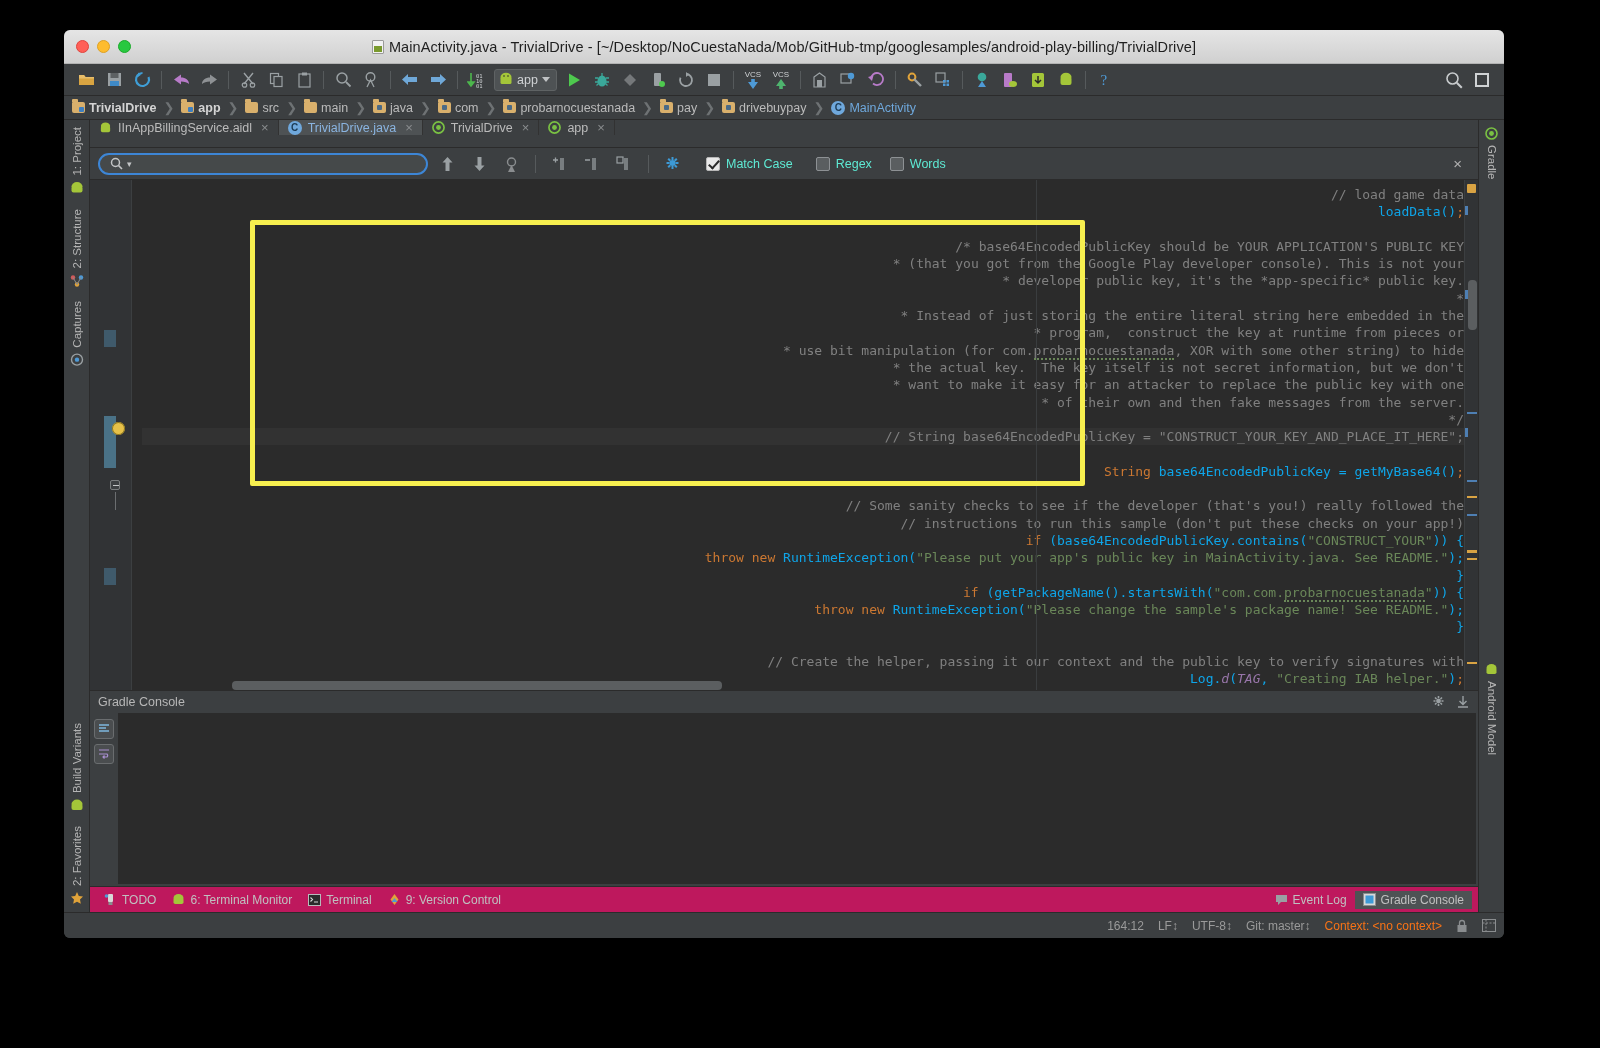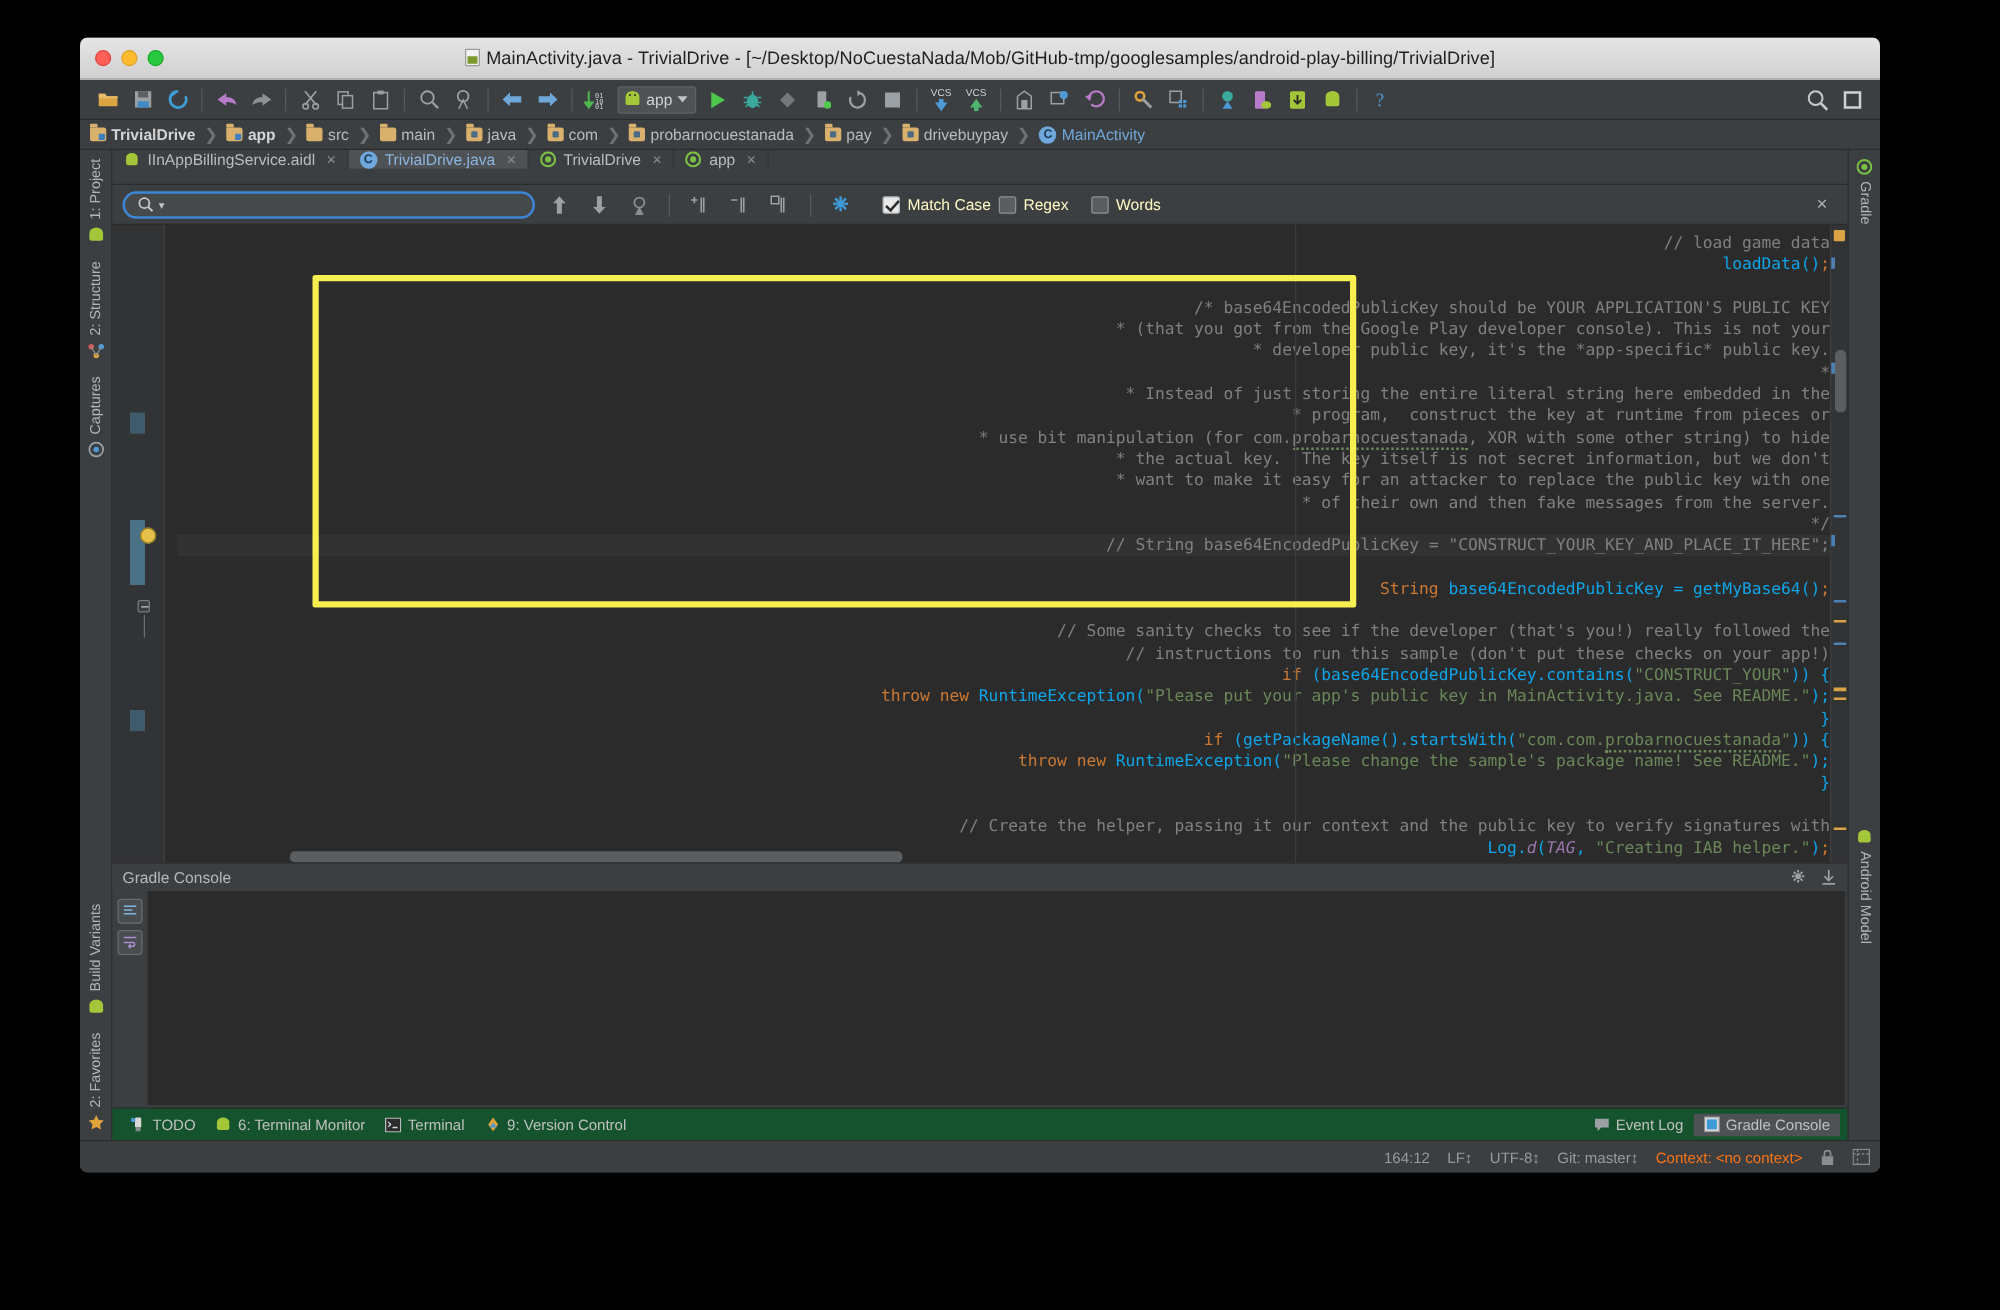--- a/index.html
+++ b/index.html
@@ -132,21 +132,21 @@
   .find-input {
     width: 330px; height: 22px; background: #45494a;
     border: 2px solid #3d86d6; border-radius: 11px;
     display: flex; align-items: center; padding: 0 10px; gap: 4px;
   }
   .find-input input {
     flex: 1; background: transparent; border: none; outline: none;
     color: #d6d6d6; font-size: 12.5px; font-family: "Liberation Sans", sans-serif;
   }
   .fbtn { width: 26px; height: 24px; display:flex;align-items:center;justify-content:center; }
-  .chk-wrap { display: flex; align-items: center; gap: 6px; font-size: 12.5px; color: #fef9c3; margin-left: 4px; }
+  .chk-wrap { display: flex; align-items: center; gap: 6px; font-size: 12.5px; color: #5eead4; margin-left: 4px; }
   .chk-box {
     width: 14px; height: 14px; border: 1px solid #8d9194; background: #5a5e60;
     border-radius: 2px; position: relative;
   }
   .chk-box.on::after {
     content: ""; position: absolute; left: 4px; top: 0px; width: 4px; height: 9px;
     border: solid #e8e8e8; border-width: 0 2px 2px 0; transform: rotate(42deg);
   }
   .chk-box.white { background: #e9e9e9; border-color: #b7b7b7; }
   .chk-box.white::after { border-color: #2b2b2b; }
@@ -213,21 +213,21 @@
     height: 22px; flex: 0 0 22px; display: flex; align-items: center;
     padding: 0 8px; font-size: 12.5px; color: #b7b7b7; background: #3c3f41;
   }
   .toolwin-body { flex: 1; display: flex; min-height: 0; }
   .toolwin-side { width: 28px; flex: 0 0 28px; padding-top: 6px; display:flex; flex-direction:column; align-items:center; gap:5px;}
   .sq-btn { width: 20px; height: 20px; border:1px solid #6a6d6f; border-radius:3px; background:#4a4d4f; display:flex;align-items:center;justify-content:center;}
   .console-area { flex: 1; background: #2b2b2b; margin: 0 2px 2px 0; }
 
   
   .botbar {
-    height: 26px; flex: 0 0 26px; background: #14532d; display: flex;
+    height: 26px; flex: 0 0 26px; background: #be185d; display: flex;
     align-items: center; padding: 0 6px; border-top: 1px solid #2b2b2b;
     font-size: 12px; color: #c0c0c0;
   }
   .bot-item { display:flex; align-items:center; gap:5px; padding: 2px 8px; }
   .bot-item.sel { background: #4e5254; }
 
   
   .statusbar {
     height: 26px; flex: 0 0 26px; background: #3c3f41; display: flex;
     align-items: center; padding: 0 8px; border-top: 1px solid #2b2b2b;
@@ -652,21 +652,21 @@
           <div class="fbtn">
             <svg width="16" height="16" viewBox="0 0 16 16">
                 <circle cx="7.5" cy="7" r="3" fill="#3d9ad6"></circle>
                 <path d="M7.5 1v3M7.5 10v3M1.5 7h3M10.5 7h3M3.2 2.7l2.1 2.1M9.7 9.2l2.1 2.1M11.8 2.7L9.7 4.8M5.3 9.2l-2.1 2.1" stroke="#3d9ad6" stroke-width="2"></path>
               </svg>
           </div>
           <div class="chk-wrap" style="margin-left:14px;">
             <span class="chk-box white on"></span>
             <span>Match Case</span>
           </div>
-          <div class="chk-wrap" style="margin-left:0;text-align:right;">
+          <div class="chk-wrap" style="margin-left:17px;text-align:right;">
             <span class="chk-box"></span>
             <span>Regex</span>
           </div>
           <div class="chk-wrap" style="margin-left:12px;">
             <span class="chk-box"></span>
             <span>Words</span>
           </div>
           <span class="find-close">×</span>
         </div>
 

